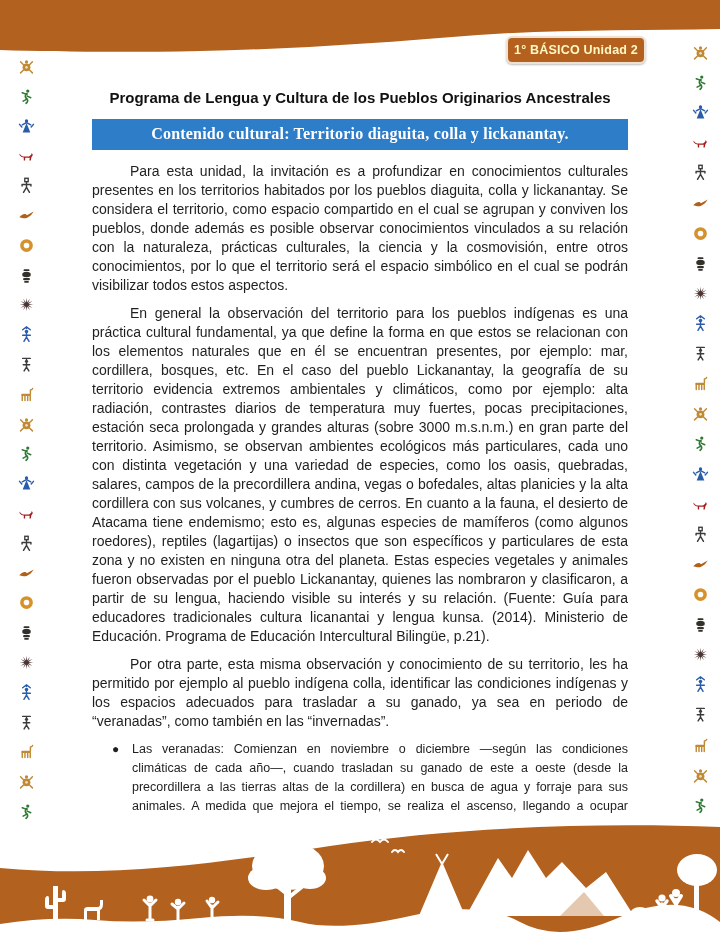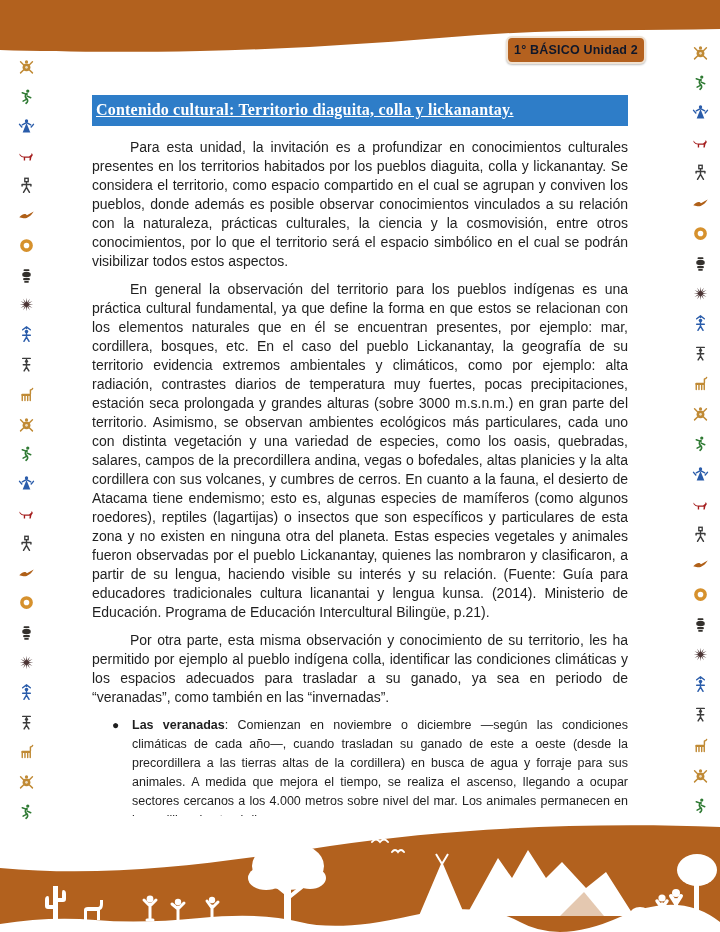--- a/index.html
+++ b/index.html
@@ -9,56 +9,56 @@
     font-family:"Liberation Sans", sans-serif;
     color:#1f1f1f;
   }
   
   .top-band{position:absolute;top:0;left:0;width:720px;height:64px;}
   
   .grade-badge{
     position:absolute;top:36px;left:506px;width:136px;height:24px;
     background:#b4611f;border:2px solid #f0e2d2;border-radius:6px;
     display:flex;align-items:center;justify-content:center;
-    color:#0f172a;font-size:12.5px;font-weight:bold;letter-spacing:.2px;
+    color:#fef9c3;font-size:12.5px;font-weight:bold;letter-spacing:.2px;
     box-shadow:0 1px 2px rgba(0,0,0,.25);
   }
   
   .icon-col{
     position:absolute;width:26px;display:flex;flex-direction:column;
     align-items:center;justify-content:space-between;
   }
   .icon-col.left{left:13px;top:58px;bottom:112px;}
   .icon-col.right{right:7px;top:44px;bottom:118px;}
   .pg-icon{width:17px;height:17px;display:block;}
   
   .content{
     position:absolute;left:92px;top:86px;width:536px;height:730px;overflow:hidden;
   }
   .doc-title{
     text-align:center;font-weight:bold;font-size:15px;line-height:24px;color:#111;
   }
   .banner{
     margin-top:9px;background:#2e7dc8;
-    padding:6px 4px 7px 4px;
+    text-align:center;padding:6px 4px 7px 4px;
     font-family:"Liberation Serif", serif;
-    font-weight:bold;font-size:16px;color:#ffffff;letter-spacing:.2px;text-decoration:underline;
+    font-weight:bold;font-size:16px;color:#ffffff;letter-spacing:.2px;
   }
   .bodytext{margin-top:12px;font-size:14px;line-height:19px;}
   .bodytext p{
     margin:0 0 9px 0;text-align:justify;text-indent:38px;
   }
   ul.bullets{list-style:none;margin:4px 0 0 0;padding:0;font-size:12.5px;line-height:19px;}
   ul.bullets li{
     position:relative;padding-left:40px;margin-bottom:10px;text-align:justify;
   }
   ul.bullets li .dot{
     position:absolute;left:20px;top:0;font-size:12px;
   }
-  .lead{font-weight:bold;}
+  .lead{font-weight:normal;}
   
   .bottom-band{position:absolute;left:0;bottom:0;width:720px;height:112px;}
   .sr-defs{position:absolute;width:0;height:0;overflow:hidden;}
 </style>
 </head>
 <body>
 
 <svg class="sr-defs" aria-hidden="true">
   <defs>
     <symbol id="pg-turtle" viewBox="0 0 20 20">
@@ -280,30 +280,31 @@
     <svg class="pg-icon" viewBox="0 0 20 20" style="color: rgb(192, 138, 53);">
       <use href="#pg-turtle" xlink:href="#pg-turtle"></use>
     </svg>
     <svg class="pg-icon" viewBox="0 0 20 20" style="color: rgb(47, 122, 51);">
       <use href="#pg-dancer" xlink:href="#pg-dancer"></use>
     </svg>
   </div>
 
 <div class="content">
   <div class="doc-title">
+    <div>Programa de Lengua y Cultura de los Pueblos Originarios Ancestrales</div>
   </div>
 
   <div class="banner">
     <span>Contenido cultural: Territorio diaguita, colla y lickanantay.</span>
   </div>
 
   <div class="bodytext">
     <p>Para esta unidad, la invitación es a profundizar en conocimientos culturales presentes en los territorios habitados por los pueblos diaguita, colla y lickanantay. Se considera el territorio, como espacio compartido en el cual se agrupan y conviven los pueblos, donde además es posible observar conocimientos vinculados a su relación con la naturaleza, prácticas culturales, la ciencia y la cosmovisión, entre otros conocimientos, por lo que el territorio será el espacio simbólico en el cual se podrán visibilizar todos estos aspectos.</p>
     <p>En general la observación del territorio para los pueblos indígenas es una práctica cultural fundamental, ya que define la forma en que estos se relacionan con los elementos naturales que en él se encuentran presentes, por ejemplo: mar, cordillera, bosques, etc. En el caso del pueblo Lickanantay, la geografía de su territorio evidencia extremos ambientales y climáticos, como por ejemplo: alta radiación, contrastes diarios de temperatura muy fuertes, pocas precipitaciones, estación seca prolongada y grandes alturas (sobre 3000 m.s.n.m.) en gran parte del territorio. Asimismo, se observan ambientes ecológicos más particulares, cada uno con distinta vegetación y una variedad de especies, como los oasis, quebradas, salares, campos de la precordillera andina, vegas o bofedales, altas planicies y la alta cordillera con sus volcanes, y cumbres de cerros. En cuanto a la fauna, el desierto de Atacama tiene endemismo; esto es, algunas especies de mamíferos (como algunos roedores), reptiles (lagartijas) o insectos que son específicos y particulares de esta zona y no existen en ninguna otra del planeta. Estas especies vegetales y animales fueron observadas por el pueblo Lickanantay, quienes las nombraron y clasificaron, a partir de su lengua, haciendo visible su interés y su relación. (Fuente: Guía para educadores tradicionales cultura licanantai y lengua kunsa. (2014). Ministerio de Educación. Programa de Educación Intercultural Bilingüe, p.21).</p>
-    <p>Por otra parte, esta misma observación y conocimiento de su territorio, les ha permitido por ejemplo al pueblo indígena colla, identificar las condiciones climáticas y los espacios adecuados para trasladar a su ganado, ya sea en periodo de “veranadas”, como también en las “invernadas”.</p>
+    <p>Por otra parte, esta misma observación y conocimiento de su territorio, les ha permitido por ejemplo al pueblo indígena colla, identificar las condiciones indígenas y los espacios adecuados para trasladar a su ganado, ya sea en periodo de “veranadas”, como también en las “invernadas”.</p>
   </div>
 
   <ul class="bullets">
     <li>
       <span class="dot">●</span>
       <span class="lead">Las veranadas</span><span>: Comienzan en noviembre o diciembre —según las condiciones climáticas de cada año—, cuando trasladan su ganado de este a oeste (desde la precordillera a las tierras altas de la cordillera) en busca de agua y forraje para sus animales. A medida que mejora el tiempo, se realiza el ascenso, llegando a ocupar sectores cercanos a los 4.000 metros sobre nivel del mar. Los animales permanecen en la cordillera hasta abril o mayo.</span>
     </li>
 
   </ul>
 </div>

